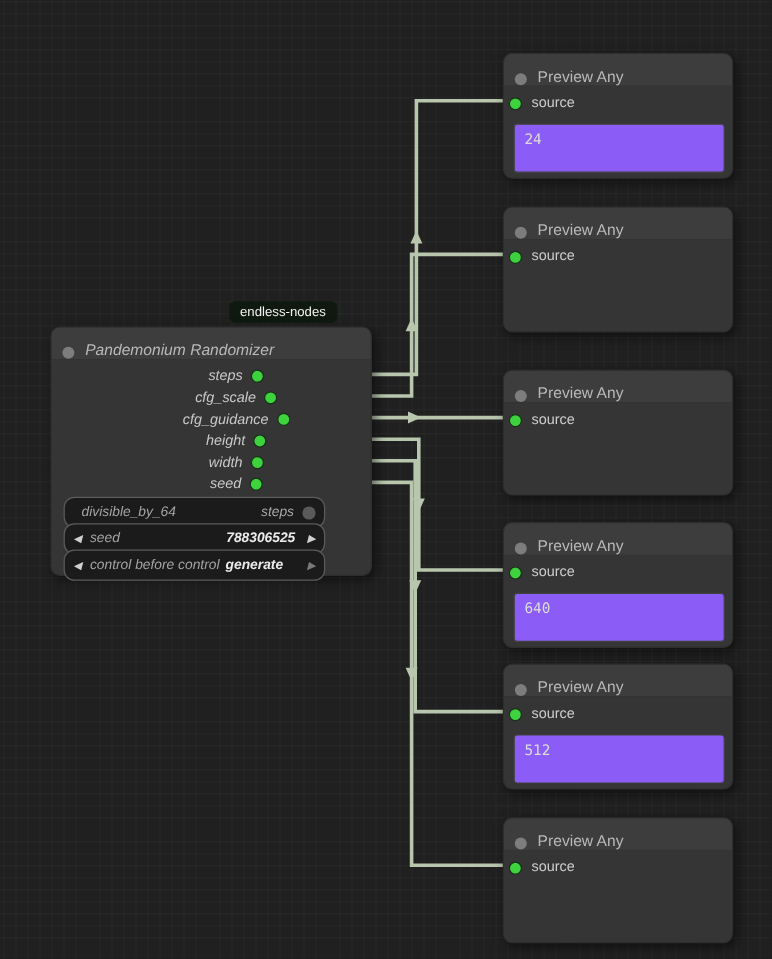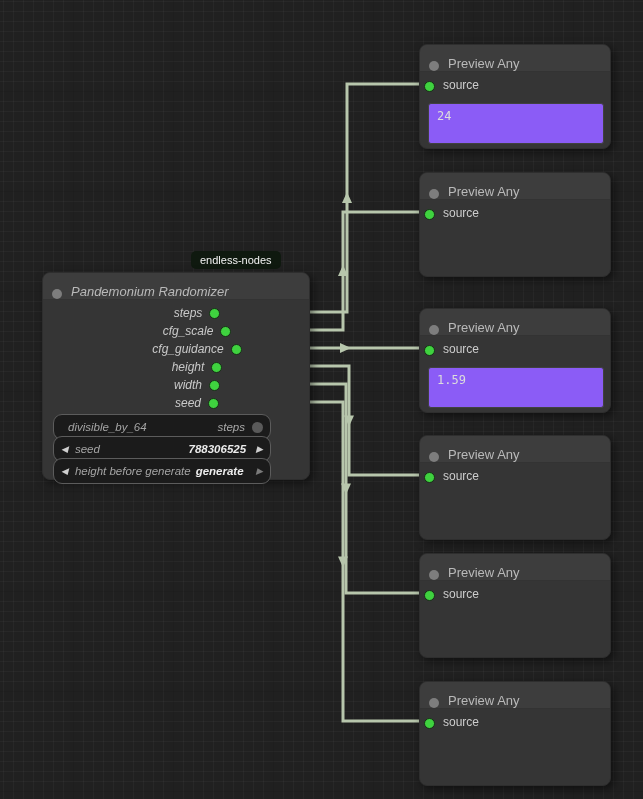--- a/index.html
+++ b/index.html
@@ -157,21 +157,21 @@
     <div class="widget-row" id="w-seed">
       <span class="arrow">◀</span>
       <span class="wlabel">seed</span>
       <span class="spacer"></span>
       <span class="wvalue">788306525</span>
       <span class="arrow">▶</span>
     </div>
 
     <div class="widget-row" id="w-control">
       <span class="arrow">◀</span>
-      <span class="wlabel">height before generate</span>
+      <span class="wlabel">control before control</span>
       <span class="wvalue">generate</span>
       <span class="spacer"></span>
       <span class="arrow dim">▶</span>
     </div>
   </div>
 
     <div class="node preview-node" style="top: 44px;">
       <div class="node-title">
         <span class="collapse-dot"></span>
         <span>Preview Any</span>
@@ -196,43 +196,44 @@
 
     <div class="node preview-node" style="top: 308px;">
       <div class="node-title">
         <span class="collapse-dot"></span>
         <span>Preview Any</span>
       </div>
       <div class="input-slot">
         <span class="port-dot"></span>
         <span>source</span>
       </div>
-      <div class="preview-textarea">1.59</div>
     </div>
 
     <div class="node preview-node" style="top: 435px;">
       <div class="node-title">
         <span class="collapse-dot"></span>
         <span>Preview Any</span>
       </div>
       <div class="input-slot">
         <span class="port-dot"></span>
         <span>source</span>
       </div>
+      <div class="preview-textarea">640</div>
     </div>
 
     <div class="node preview-node" style="top: 553px;">
       <div class="node-title">
         <span class="collapse-dot"></span>
         <span>Preview Any</span>
       </div>
       <div class="input-slot">
         <span class="port-dot"></span>
         <span>source</span>
       </div>
+      <div class="preview-textarea">512</div>
     </div>
 
     <div class="node preview-node" style="top: 681px;">
       <div class="node-title">
         <span class="collapse-dot"></span>
         <span>Preview Any</span>
       </div>
       <div class="input-slot">
         <span class="port-dot"></span>
         <span>source</span>

